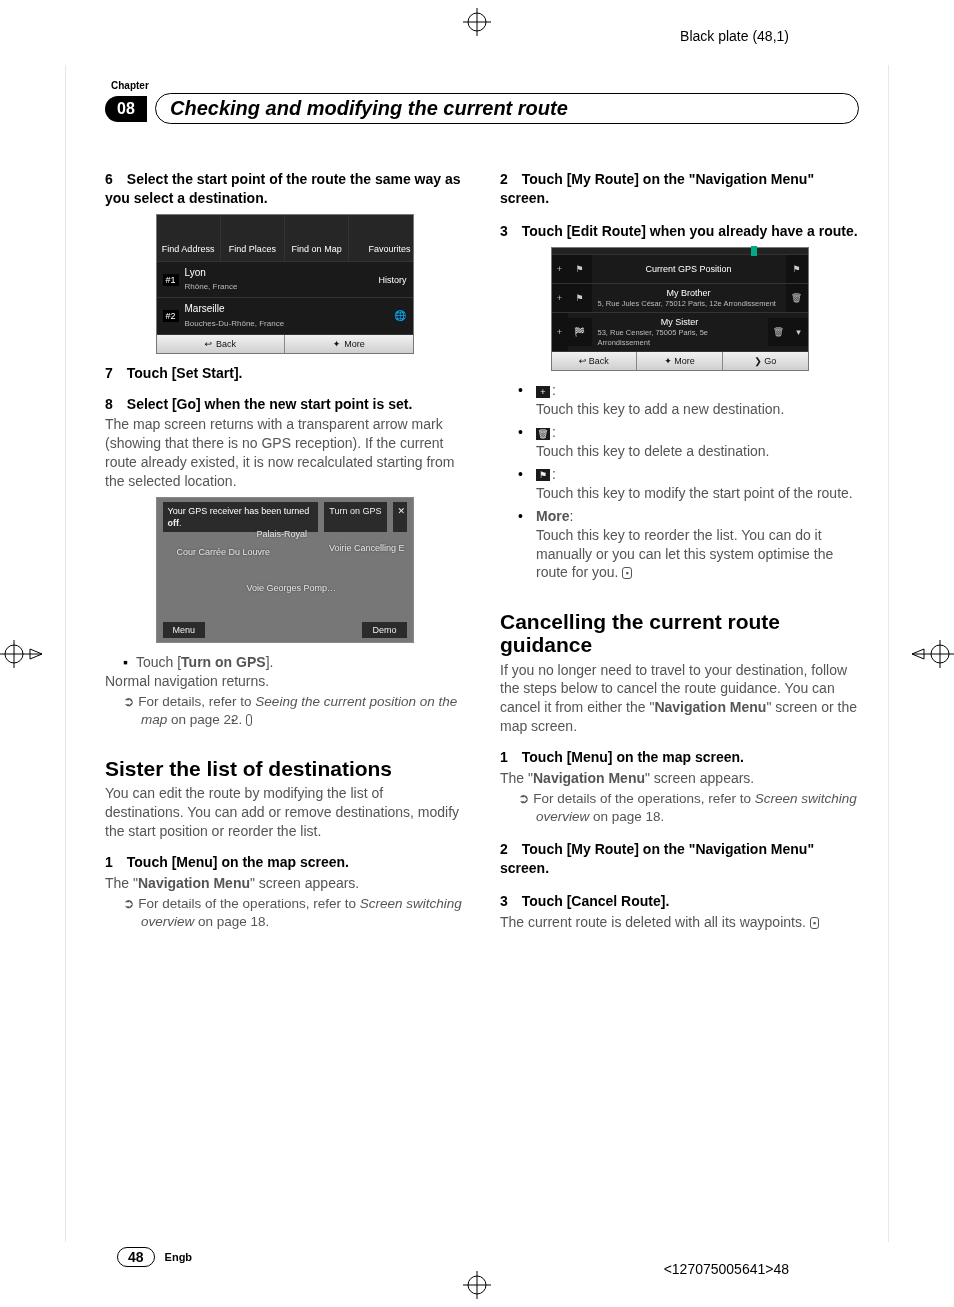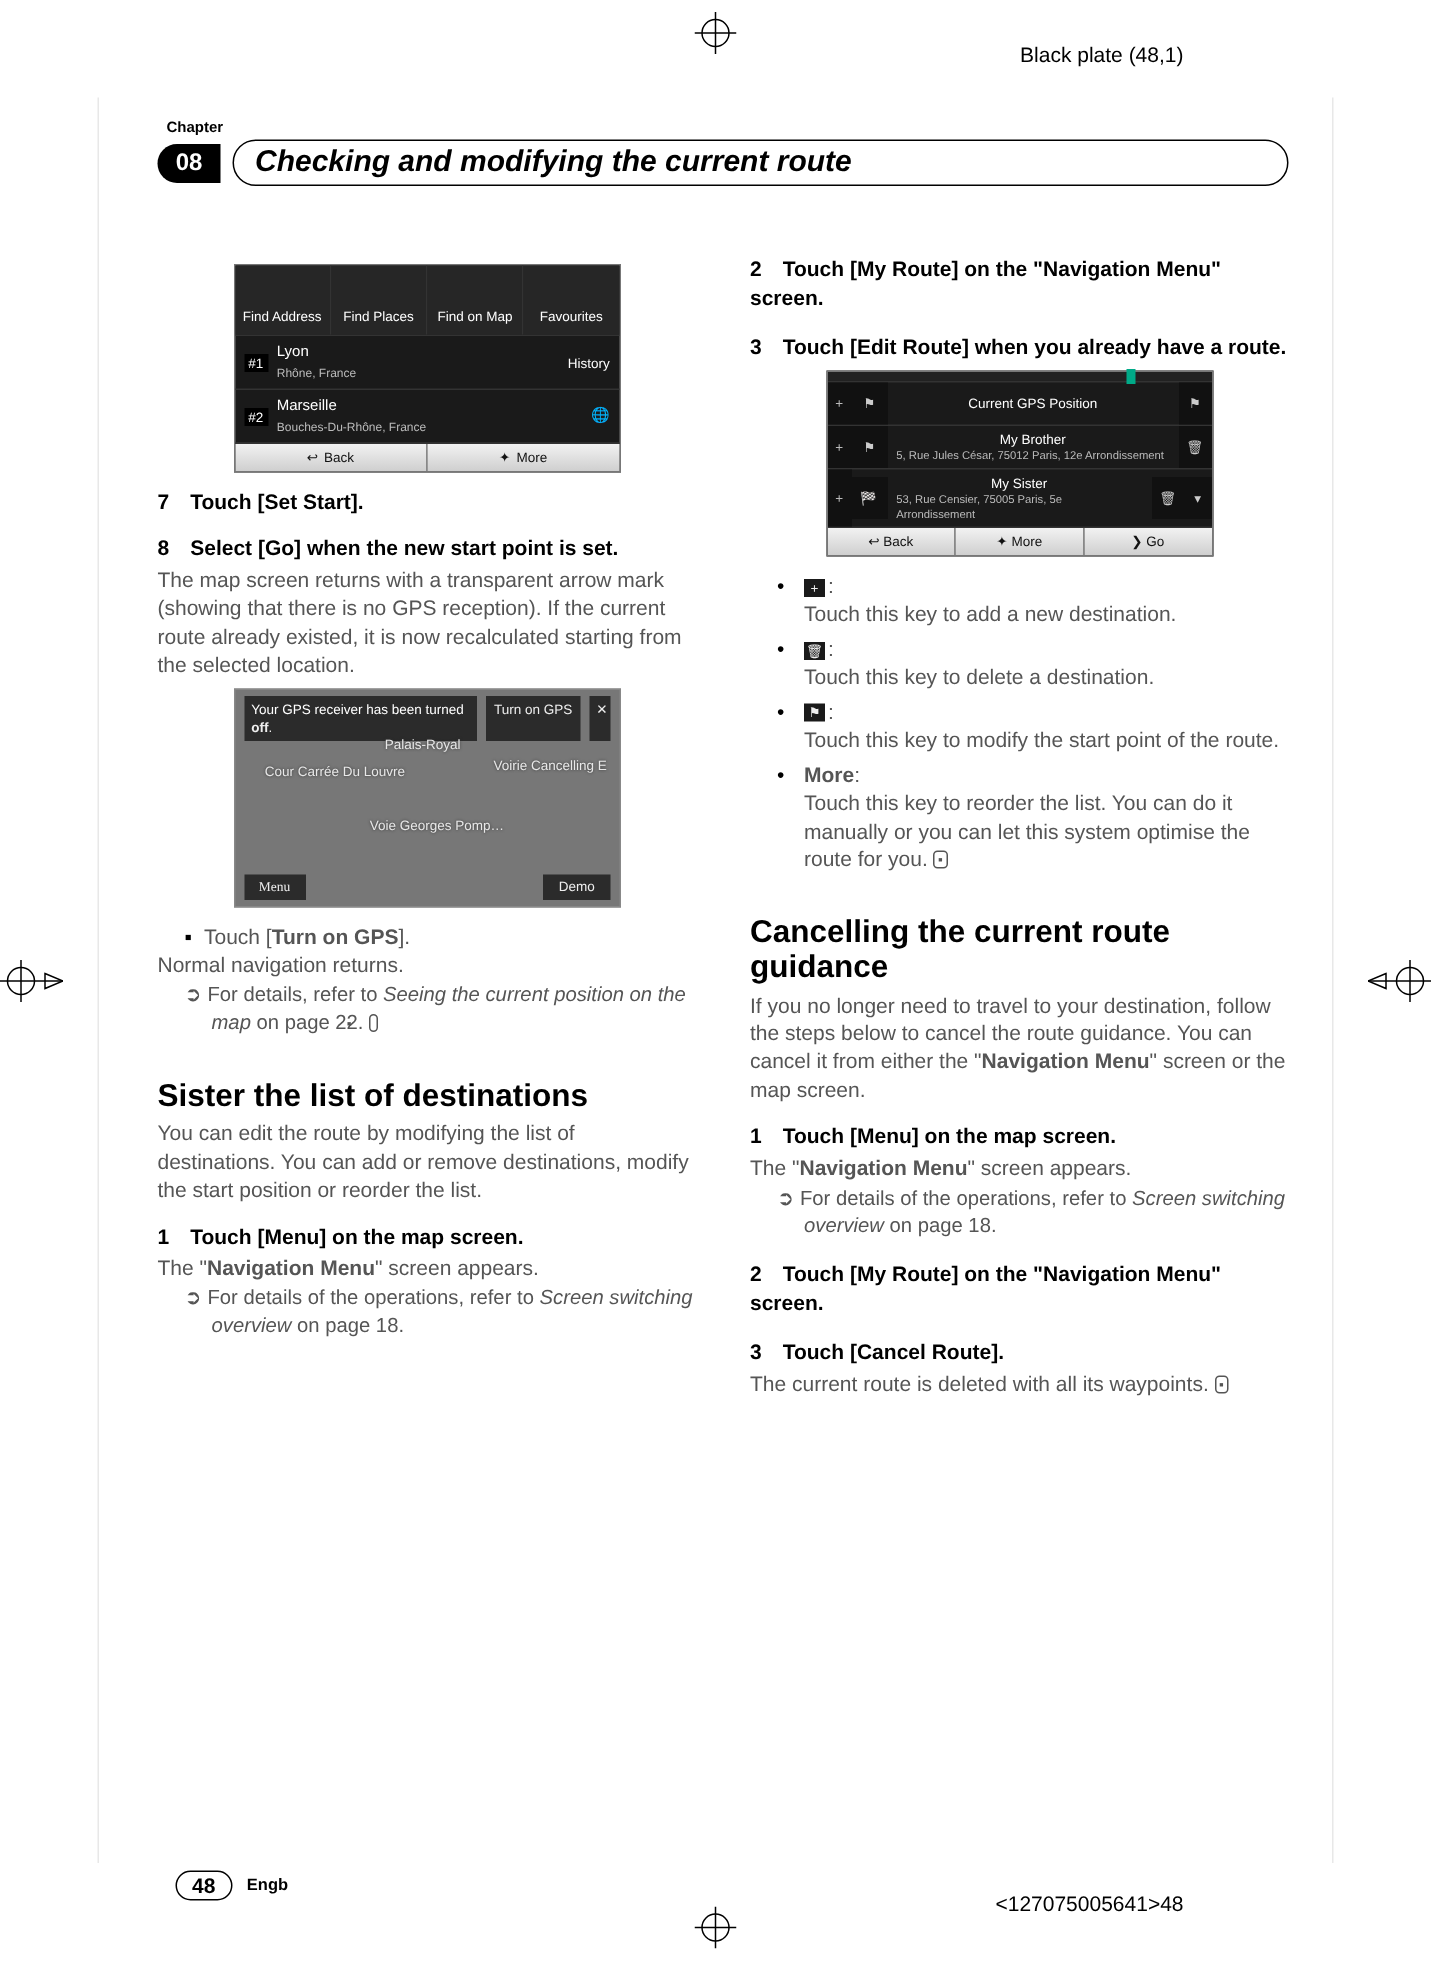--- a/index.html
+++ b/index.html
@@ -75,35 +75,35 @@
   .indent-ref { padding-left: 36px; text-indent:-18px; color:#555; font-size:13.5px; margin-top:2px; }
   .indent-ref .arrow { font-style:normal; margin-right:4px; }
   .bullet-line { padding-left:36px; text-indent:-18px; color:#555; font-size:14px; }
   .bullet-line .sq { color:#000; margin-right:8px; }
   .sub-bullet { padding-left:32px; color:#555; }
 
   
   .shot { width: 258px; margin: 6px auto 10px auto; background:#1a1a1a; border:1px solid #777; color:#fff; font-size:10px; }
   .shot-tabs { display:flex; }
   .shot-tab { flex:1; text-align:center; padding: 28px 2px 6px 2px; border-right:1px solid #333; font-size:9px; background:#262626; position:relative;}
-  .shot-tab:last-child { border-right:none; }
+  .shot-tab:last-child { border-right:none;text-align:right; }
   .shot-row { display:flex; align-items:center; padding:4px 6px; border-top:1px solid #333; }
   .shot-row .idx { background:#000; padding:0 3px; margin-right:6px; font-size:9px;}
   .shot-row .lbl { flex:1; }
   .shot-btns { display:flex; border-top:1px solid #333; background:#3a3a3a; }
   .shot-btn { flex:1; text-align:center; padding:3px 0; font-size:9px; color:#111; background:linear-gradient(#f2f2f2,#cfcfcf); border-right:1px solid #888;}
   .shot-btn:last-child{border-right:none;}
   .shot-btn .ic { margin-right:4px;}
 
   .shot2 { width:258px; margin:6px auto 10px auto; background:#777; color:#eee; font-size:10px; position:relative; height:146px; border:1px solid #888;}
   .shot2 .topbar { position:absolute; top:4px; left:6px; right:6px; display:flex; gap:6px;}
   .shot2 .topmsg { flex:1; background:#2b2b2b; padding:3px 5px; font-size:9px;}
   .shot2 .topbtn { background:#2b2b2b; padding:3px 5px; font-size:9px;}
   .shot2 .lbl3d { position:absolute; color:#e8e8e8; font-size:9px; text-shadow:0 0 2px #333;}
-  .shot2 .botl { position:absolute; bottom:4px; left:6px; background:#2b2b2b; padding:2px 10px; font-size:9px;font-family:Liberation Serif, serif;}
+  .shot2 .botl { position:absolute; bottom:4px; left:6px; background:#2b2b2b; padding:2px 10px; font-size:9px;}
   .shot2 .botr { position:absolute; bottom:4px; right:6px; background:#2b2b2b; padding:2px 10px; font-size:9px;}
 
   .shot3 { width:258px; margin:6px auto 10px auto; background:#1a1a1a; border:1px solid #777; color:#fff; font-size:9px;}
   .shot3 .toptick { height:6px; background:#222; position:relative;}
   .sh3row { display:flex; align-items:center; border-top:1px solid #333; }
   .sh3row .plus { width:16px; text-align:center; background:#111; color:#bbb; align-self:stretch; display:flex; align-items:center; justify-content:center;}
   .sh3row .iconcell{ width:24px; height:28px; background:#111; display:flex; align-items:center; justify-content:center; color:#ccc;}
   .sh3row .txt { flex:1; padding:3px 6px; }
   .sh3row .txt .t1{font-size:9px;text-align:center;}
   .sh3row .txt .t2{font-size:7.5px; color:#bbb;}
@@ -166,20 +166,21 @@
 <div class="content">
   <div class="chapter-label">Chapter</div>
   <div class="title-row">
     <div class="badge">08</div>
     <div class="title-pill">Checking and modifying the current route</div>
   </div>
 
   <div class="columns">
 
     <div class="col">
+      <p class="step-head"><span class="num">6</span><span>Select the start point of the route the same way as you select a destination.</span></p>
 
       <div class="shot">
         <div class="shot-tabs">
           <div class="shot-tab">Find Address</div>
           <div class="shot-tab">Find Places</div>
           <div class="shot-tab">Find on Map</div>
           <div class="shot-tab">Favourites</div>
         </div>
         <div class="shot-row">
           <span class="idx">#1</span>

